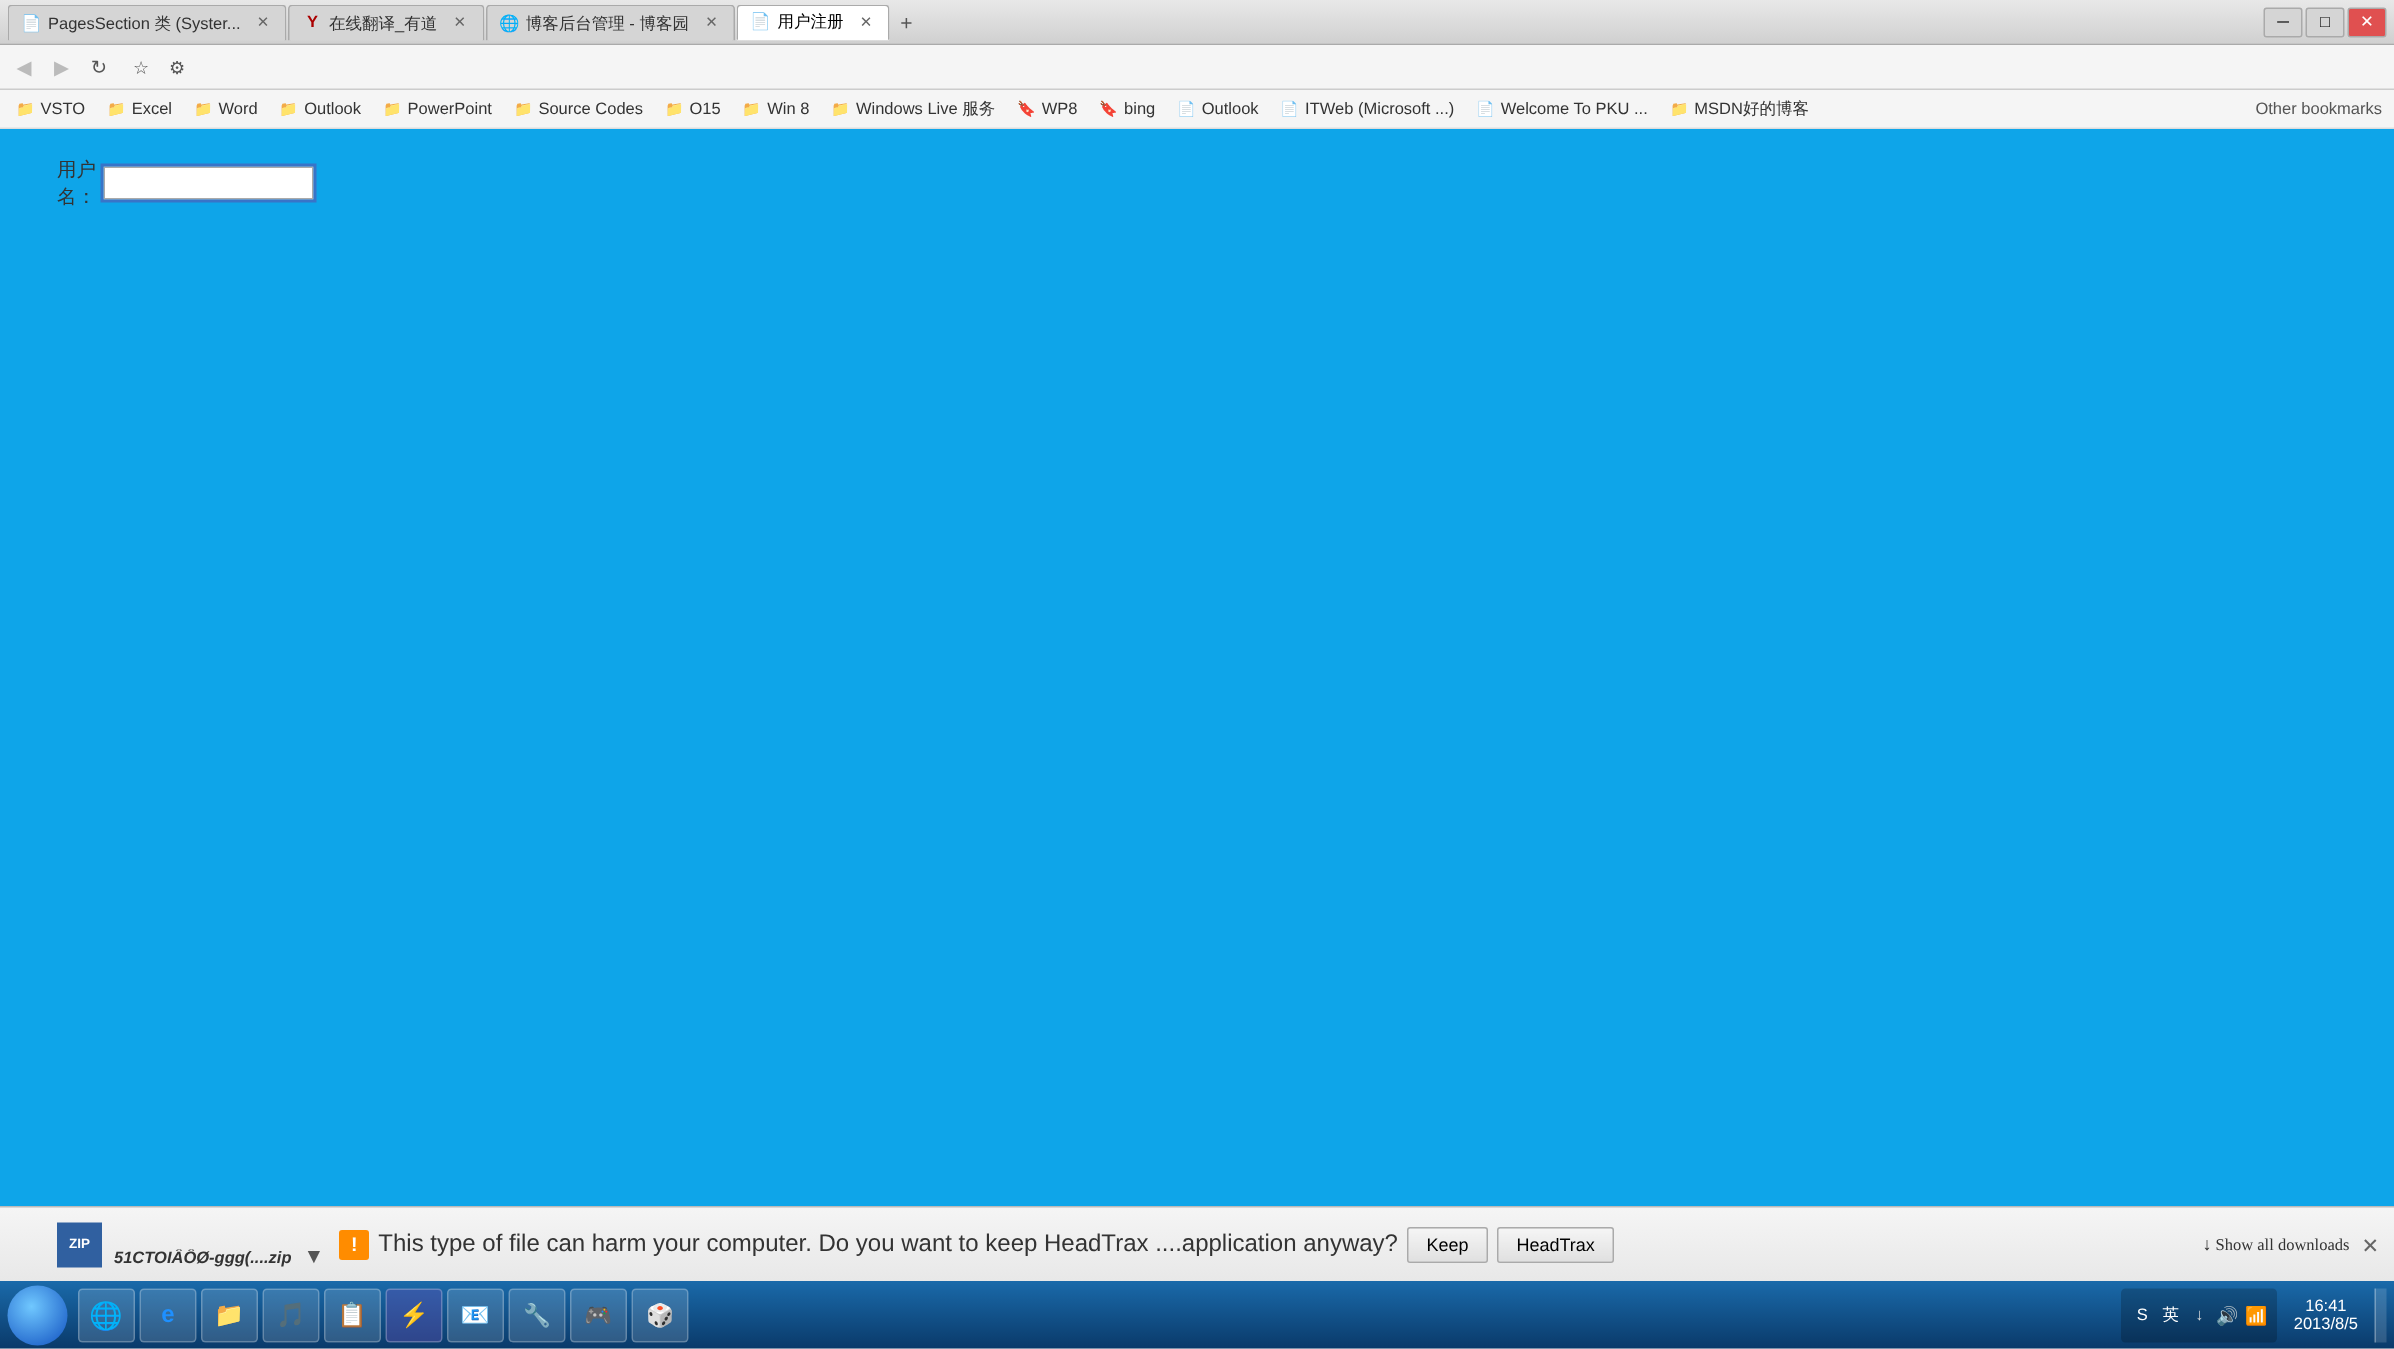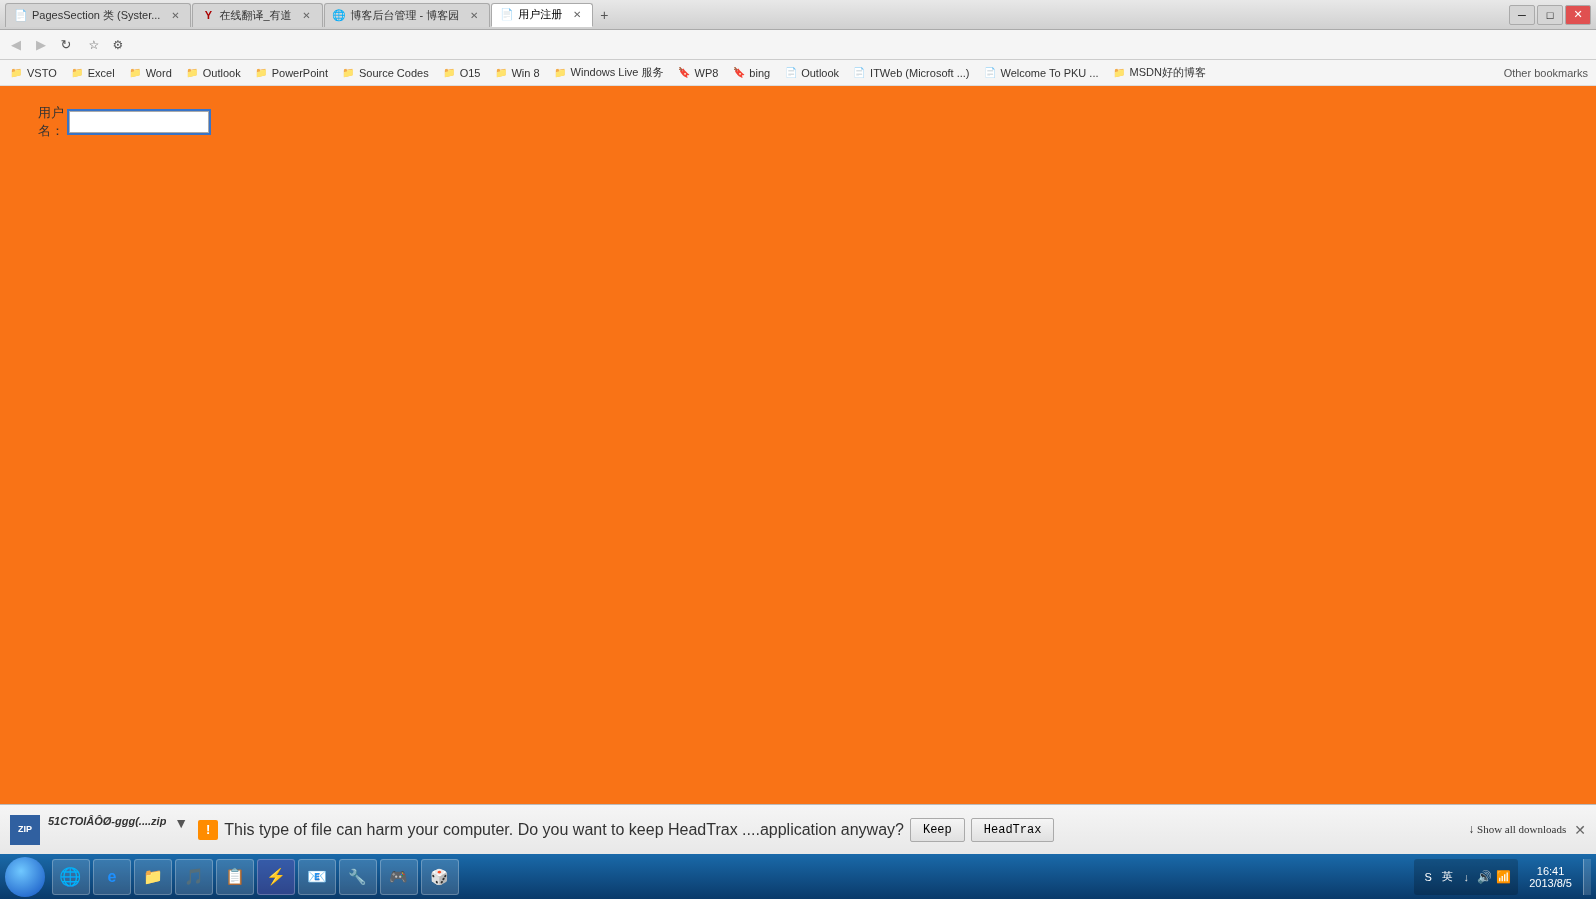--- a/index.html
+++ b/index.html
@@ -172,21 +172,21 @@
     .bookmarks-overflow {
       margin-left: auto;
       font-size: 11px;
       color: #555;
       cursor: pointer;
       padding: 2px 4px;
     }
 
     
     .browser-content {
-      background: #f97316;
+      background: #0ea5e9;
       height: calc(899px - 30px - 30px - 26px - 50px - 45px);
       overflow: hidden;
       padding: 10px;
     }
 
     .form-container {
       padding: 8px 4px;
     }
     .form-row {
       display: flex;
@@ -222,22 +222,23 @@
       height: 50px;
       background: linear-gradient(to bottom, #f5f5f5, #e8e8e8);
       border-top: 1px solid #bbb;
       display: flex;
       align-items: center;
       padding: 0 10px;
       gap: 10px;
     }
     .download-item {
       display: flex;
-      align-items: flex-start;
+      align-items: flex-end;
       gap: 8px;
+      margin-left: 28px;
     }
     .download-icon-area {
       width: 30px;
       height: 30px;
       background: #3060a0;
       display: flex;
       align-items: center;
       justify-content: center;
       color: #fff;
       font-size: 11px;
@@ -282,21 +283,20 @@
       font-size: 16px;
       color: #333;
     }
     .download-btn {
       padding: 4px 12px;
       font-size: 12px;
       border: 1px solid #aaa;
       background: linear-gradient(to bottom, #f5f5f5, #e0e0e0);
       cursor: pointer;
       border-radius: 2px;
-      font-family: Liberation Mono, monospace;
     }
     .download-x {
       font-size: 14px;
       color: #666;
       cursor: pointer;
       margin-left: auto;
     }
     .show-all-downloads {
       font-size: 11px;
       color: #333;

